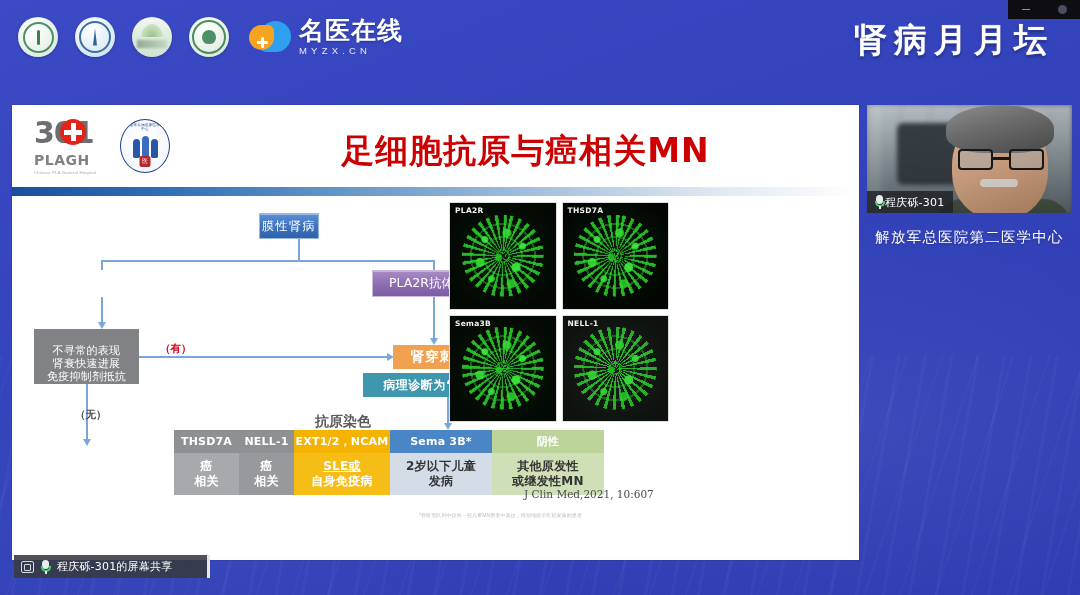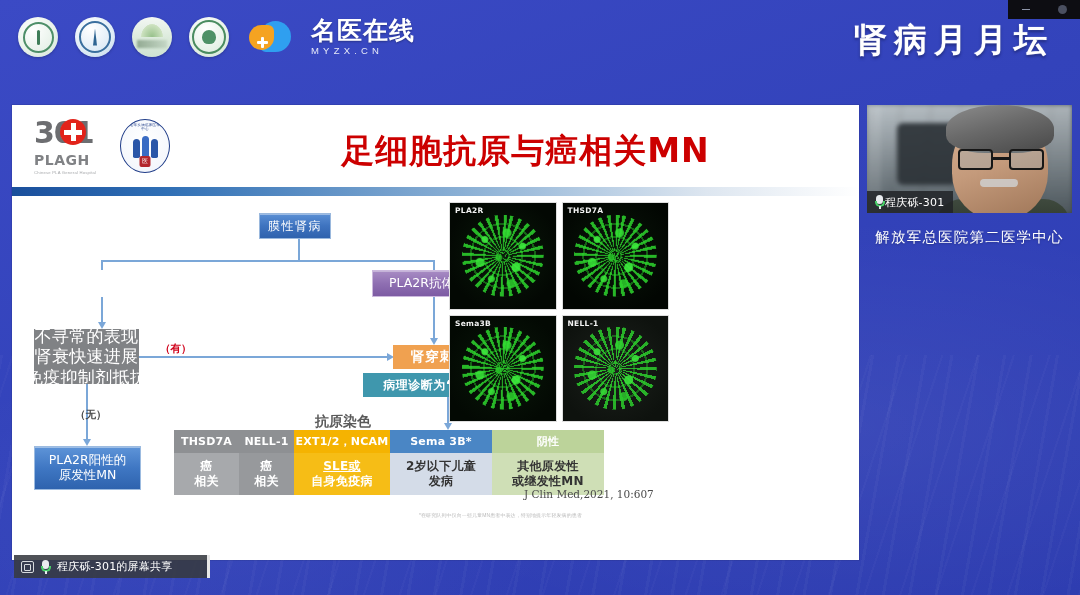--- a/index.html
+++ b/index.html
@@ -74,21 +74,21 @@
      border-radius: 50% 50% 0 0 / 100% 100% 0 0; }
   .logo-3::after { content:""; position:absolute; bottom:9px; left:5px; width:30px;height:8px;
      background: linear-gradient(90deg, rgba(90,120,90,.55), rgba(90,120,90,.15));
      filter: blur(1px); }
   .logo-4 { background: radial-gradient(circle at 42% 30%, #ffffff 0%, #e6f1e7 60%, #c9dfcd 100%); }
   .logo-4::before { content:""; position:absolute; width:30px;height:30px;border-radius:50%;
      border:2px solid #4a8c60; }
   .logo-4::after { content:""; position:absolute; width:14px;height:14px;border-radius:50% 50% 45% 45%;
      background:#4f9167; }
 
-  #brand-logo { display: flex; align-items: center; gap: 20px; margin-left: 3px; }
+  #brand-logo { display: flex; align-items: center; gap: 8px; margin-left: 3px; }
   #brand-mark { position: relative; width: 42px; height: 36px; }
   #brand-mark .bm-blue {
     position: absolute; left: 11px; top: 2px; width: 31px; height: 31px;
     background: #2f9ff0; border-radius: 50% 50% 50% 6px;
   }
   #brand-mark .bm-orange {
     position: absolute; left: 0px; top: 6px; width: 25px; height: 25px;
     background: #f5a321; border-radius: 50% 6px 50% 50%;
   }
   #brand-mark .bm-plus::before, #brand-mark .bm-plus::after {
@@ -185,21 +185,21 @@
 
   .node {
     position: absolute;
     font-family: "DejaVu Sans", sans-serif;
     display: flex; flex-direction: column; align-items: center; justify-content: center;
     text-align: center; color: #fff; line-height: 1.18;
     white-space: nowrap;
   }
 
   #n-mn {
-    left: 247px; top: 17px; width: 72px; height: 26px;
+    left: 247px; top: 17px; width: 60px; height: 26px;
     font-size: 12px; letter-spacing: 1.5px;
     background: linear-gradient(180deg, #5b8fd4 0%, #3f74c0 48%, #2f62ad 100%);
     border: 1px solid #9ab8dd;
     box-shadow: inset 0 1px 0 rgba(255,255,255,.4);
   }
   #n-pos {
     left: 30px; top: 74px; width: 119px; height: 27px;
     font-size: 12.5px;
     background: linear-gradient(180deg, #bcd468 0%, #a3c34b 50%, #8fb43c 100%);
     border: 1px solid #d4e394;
@@ -207,22 +207,23 @@
   }
   #n-neg {
     left: 360px; top: 74px; width: 124px; height: 27px;
     font-size: 12.5px;
     background: linear-gradient(180deg, #a88cc4 0%, #8f6fb2 50%, #7d5ba3 100%);
     border: 1px solid #cbb8dd;
     box-shadow: inset 0 1px 0 rgba(255,255,255,.35);
   }
   #n-atypical {
     left: 22px; top: 133px; width: 105px; height: 55px;
-    font-size: 17px; background: #808285;
+    font-size: 11px; background: #808285;
     letter-spacing: .3px;
+    justify-content: flex-end;
   }
   #n-biopsy {
     left: 381px; top: 149px; width: 108px; height: 24px;
     font-size: 13.5px; font-weight: bold;
     background: #f0a150; letter-spacing: 1px;
   }
   #n-pathdx {
     left: 351px; top: 177px; width: 170px; height: 24px;
     font-size: 12px; font-weight: bold;
     background: #3f97ad; letter-spacing: .5px;
@@ -540,24 +541,20 @@
     </div>
 
     <div class="node" id="n-biopsy">
       <span>肾穿刺活检</span>
     </div>
 
     <div class="node" id="n-pathdx">
       <span>病理诊断为“膜性肾病”</span>
     </div>
 
-    <div class="node" id="n-primary">
-      <span>PLA2R阳性的</span>
-      <span>原发性MN</span>
-    </div>
 
     <div class="edge-label" id="lbl-you">（有）</div>
     <div class="edge-label" id="lbl-wu">（无）</div>
     <div class="edge-label" id="lbl-stain">抗原染色</div>
 
     <table id="ag-table">
       <tbody>
           <tr class="head">
         <td class="c0h" style="width:65px">THSD7A</td>
         <td class="c1h" style="width:55px">NELL-1</td>

